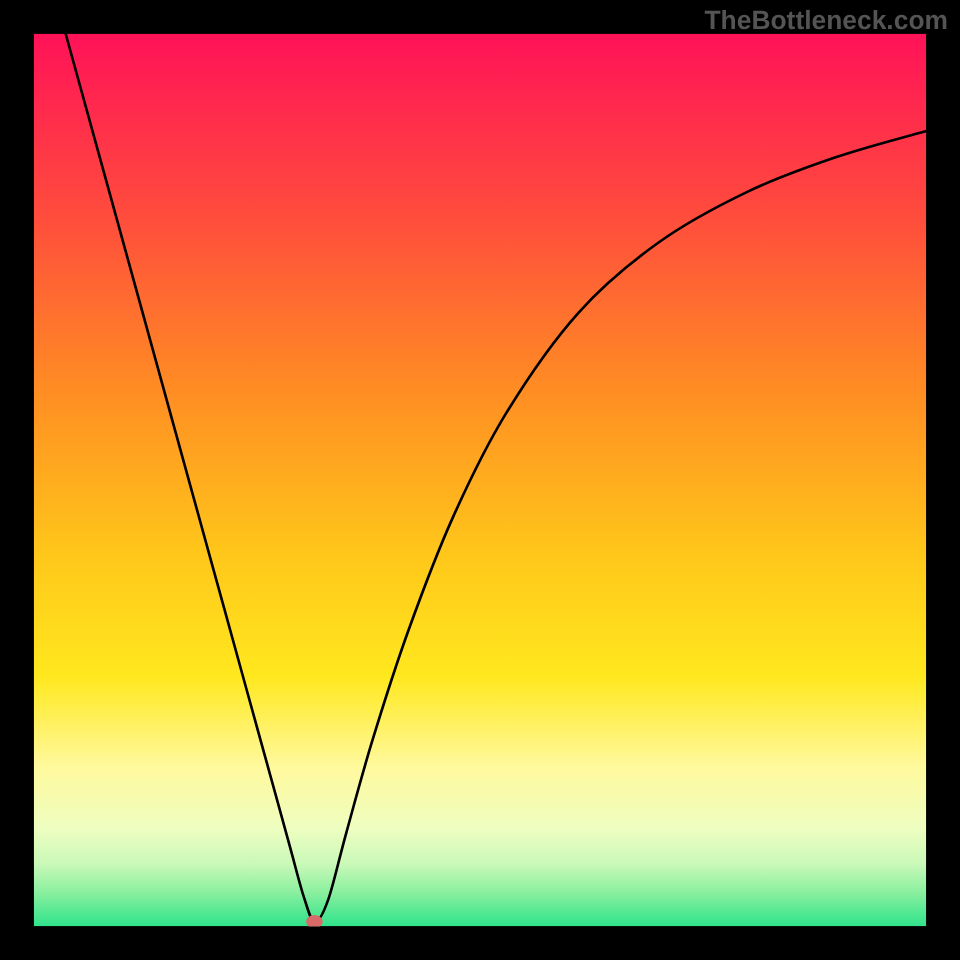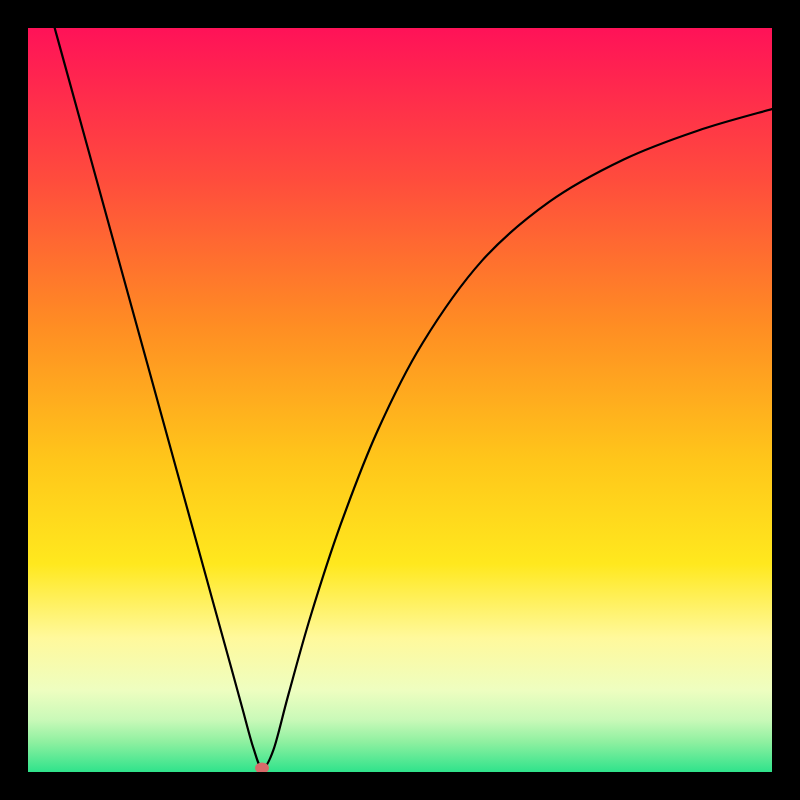--- a/index.html
+++ b/index.html
@@ -40,20 +40,21 @@
     border-radius: 50%;
     background: #d86a6a;
     transform: translate(-50%, -50%);
   }
   svg { display: block; }
 </style>
 </head>
 <body>
 
 <div class="frame">
+  <div class="branding">TheBottleneck.com</div>
   <div class="plot">
     <svg id="bg-svg" width="744" height="744" viewBox="0 0 744 744" preserveAspectRatio="none">
       <defs>
         <linearGradient id="grad" x1="0" y1="0" x2="0" y2="1">
             <stop offset="0%" stop-color="#ff1258"></stop>
             <stop offset="20%" stop-color="#ff4b3d"></stop>
             <stop offset="40%" stop-color="#ff8d23"></stop>
             <stop offset="57.99999999999999%" stop-color="#ffc61a"></stop>
             <stop offset="72%" stop-color="#ffe81e"></stop>
             <stop offset="82%" stop-color="#fff99c"></stop>

